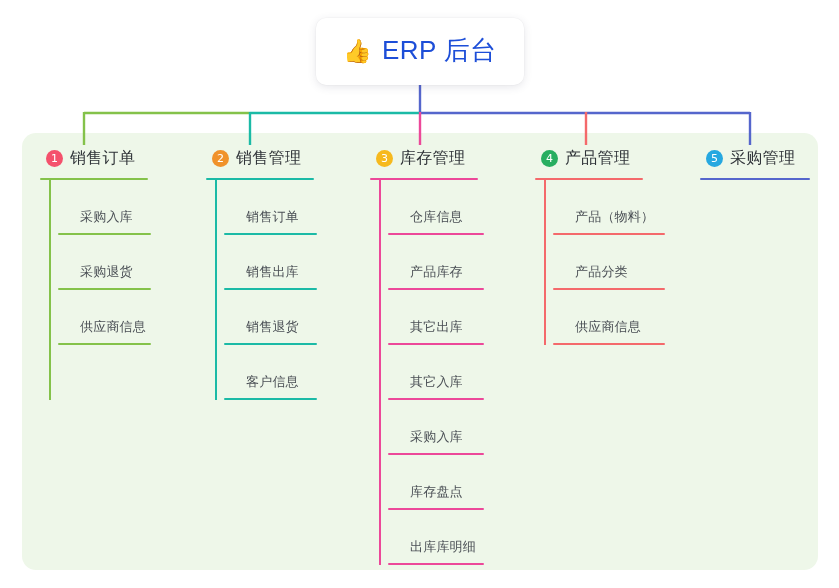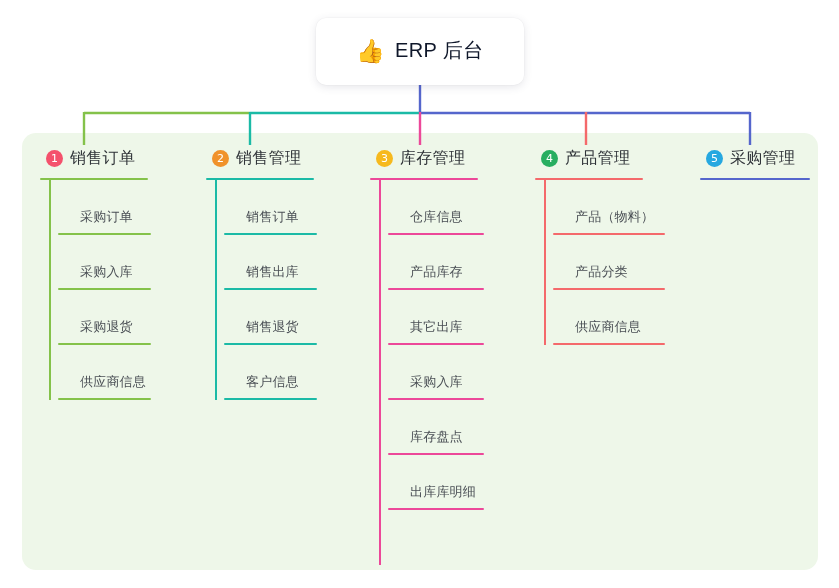--- a/index.html
+++ b/index.html
@@ -37,22 +37,22 @@
     gap: 10px;
     transform: translateY(-1px);
   }
   #root-card .thumb {
     font-size: 23px;
     line-height: 1;
     display: inline-block;
     transform: translateY(1px);
   }
   #root-card .root-text {
-    font-size: 20px;
-    color: #0f172a;
+    font-size: 26px;
+    color: #1d4ed8;
     letter-spacing: 0.4px;
     white-space: nowrap;
   }
 
   
   #connectors {
     position: absolute;
     left: 0;
     top: 0;
     width: 839px;
@@ -163,24 +163,20 @@
 
 <div class="column" id="col-0" style="left:40px; width:160px;">
     <div class="col-head">
       <span class="badge" style="background: rgb(244, 81, 108);">1</span>
       <span class="col-title">销售订单</span>
     </div>
     <div class="head-rule" style="background: rgb(132, 194, 74); width: 108px;"></div>
     <div class="tree">
       <div class="spine" style="background: rgb(132, 194, 74); height: 220px;"></div>
       <div class="leaf">
-        <span class="leaf-label">采购订单</span>
-        <div class="leaf-rule" style="background: rgb(132, 194, 74); width: 93px;"></div>
-      </div>
-      <div class="leaf">
         <span class="leaf-label">采购入库</span>
         <div class="leaf-rule" style="background: rgb(132, 194, 74); width: 93px;"></div>
       </div>
       <div class="leaf">
         <span class="leaf-label">采购退货</span>
         <div class="leaf-rule" style="background: rgb(132, 194, 74); width: 93px;"></div>
       </div>
       <div class="leaf">
         <span class="leaf-label">供应商信息</span>
         <div class="leaf-rule" style="background: rgb(132, 194, 74); width: 93px;"></div>
@@ -224,20 +220,24 @@
       <div class="leaf">
         <span class="leaf-label">仓库信息</span>
         <div class="leaf-rule" style="background: rgb(236, 72, 153); width: 96px;"></div>
       </div>
       <div class="leaf">
         <span class="leaf-label">产品库存</span>
         <div class="leaf-rule" style="background: rgb(236, 72, 153); width: 96px;"></div>
       </div>
       <div class="leaf">
         <span class="leaf-label">其它出库</span>
+        <div class="leaf-rule" style="background: rgb(236, 72, 153); width: 96px;"></div>
+      </div>
+      <div class="leaf">
+        <span class="leaf-label">其它入库</span>
         <div class="leaf-rule" style="background: rgb(236, 72, 153); width: 96px;"></div>
       </div>
       <div class="leaf">
         <span class="leaf-label">采购入库</span>
         <div class="leaf-rule" style="background: rgb(236, 72, 153); width: 96px;"></div>
       </div>
       <div class="leaf">
         <span class="leaf-label">库存盘点</span>
         <div class="leaf-rule" style="background: rgb(236, 72, 153); width: 96px;"></div>
       </div>

